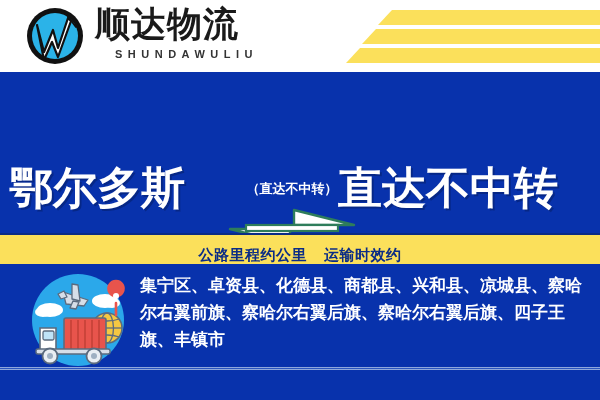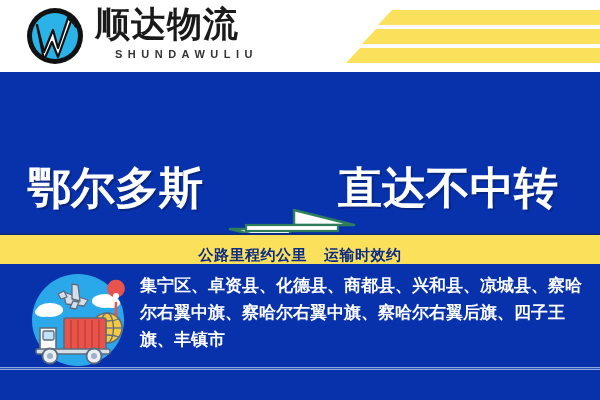--- a/index.html
+++ b/index.html
@@ -59,21 +59,21 @@
     background:#0832AC;
   }
   .city{
     position:absolute;top:116px;
     font-family:"DejaVu Sans","Liberation Sans",sans-serif;
     font-weight:bold;color:#ffffff;
     font-size:44px;line-height:52px;white-space:nowrap;
     text-shadow:2px 2px 0 rgba(0,0,0,0.22);
     transform:translateY(-50%);
   }
-  #city-origin{left:27px;}
+  #city-origin{left:9px;}
   #city-dest{left:338px;}
 
   #arrow-block{
     position:absolute;left:228px;top:76px;width:128px;height:152px;
   }
   #note-direct{
     position:absolute;left:0;top:32px;width:128px;text-align:center;
     font-family:"DejaVu Sans","Liberation Sans",sans-serif;
     font-size:13px;font-weight:bold;color:#ffffff;white-space:nowrap;
   }
@@ -151,20 +151,21 @@
       <polygon points="20,48 260,48 260,63 6,63" fill="#FBE05B"></polygon>
     </svg>
   </div>
 
   <div id="route">
 
     <div class="city" id="city-origin">鄂尔多斯</div>
 
     <div id="arrow-block">
 
+      <div id="note-direct">（直达不中转）</div>
 
       <svg id="arrow-svg" viewBox="0 0 128 42">
 
         <polygon points="66,4 126,19 66,19" fill="#ffffff" stroke="#2E7D5B" stroke-width="2.4" stroke-linejoin="round"></polygon>
 
         <polygon points="62,38 2,23 62,23" fill="#ffffff" stroke="#2E7D5B" stroke-width="2.4" stroke-linejoin="round"></polygon>
 
         <rect x="18" y="19" width="92" height="6" fill="#ffffff" stroke="#2E7D5B" stroke-width="2.2"></rect>
       </svg>
 
@@ -218,18 +219,18 @@
       <path d="M18 58 L34 58 L34 81 L18 81 Z" fill="#ffffff" stroke="#5C6B7E" stroke-width="1.6"></path>
       <rect x="21" y="61" width="11" height="9" rx="1.5" fill="#BFE3F7" stroke="#5C6B7E" stroke-width="1.3"></rect>
       <rect x="14" y="79" width="74" height="5" rx="2" fill="#D6DEE8" stroke="#5C6B7E" stroke-width="1.4"></rect>
 
       <circle cx="28" cy="86" r="7.5" fill="#E9EEF3" stroke="#5C6B7E" stroke-width="1.8"></circle>
       <circle cx="28" cy="86" r="3" fill="#9FB0C2"></circle>
       <circle cx="72" cy="86" r="7.5" fill="#E9EEF3" stroke="#5C6B7E" stroke-width="1.8"></circle>
       <circle cx="72" cy="86" r="3" fill="#9FB0C2"></circle>
     </svg>
 
-    <div id="city-list">集宁区、卓资县、化德县、商都县、兴和县、凉城县、察哈尔右翼中旗、察哈尔右翼中旗、察哈尔右翼后旗、四子王旗、丰镇市</div>
+    <div id="city-list">集宁区、卓资县、化德县、商都县、兴和县、凉城县、察哈尔右翼前旗、察哈尔右翼后旗、察哈尔右翼后旗、四子王旗、丰镇市</div>
 
     <div id="bottom-rule"></div>
   </div>
 
 </div>
 
 </body></html>

